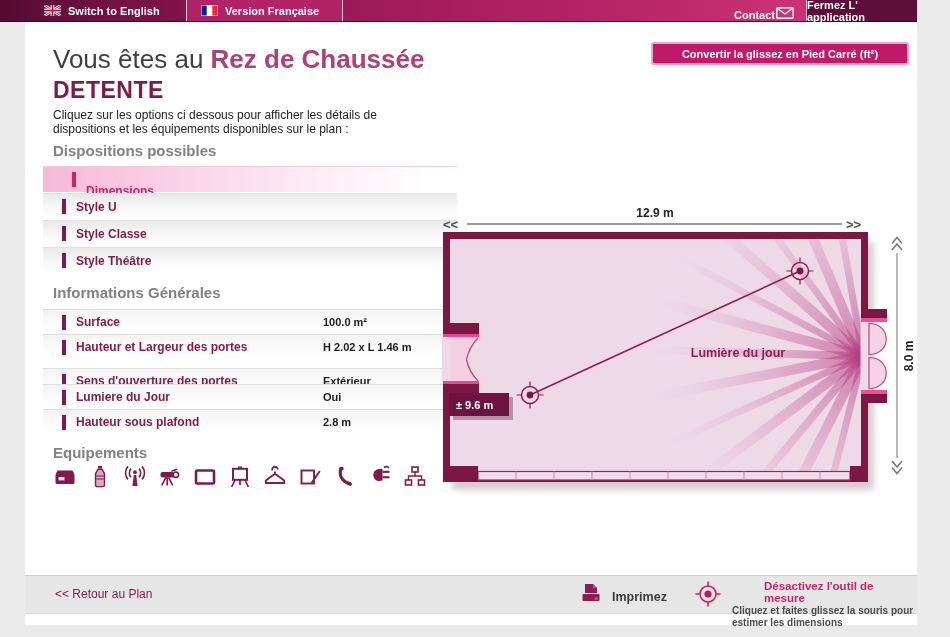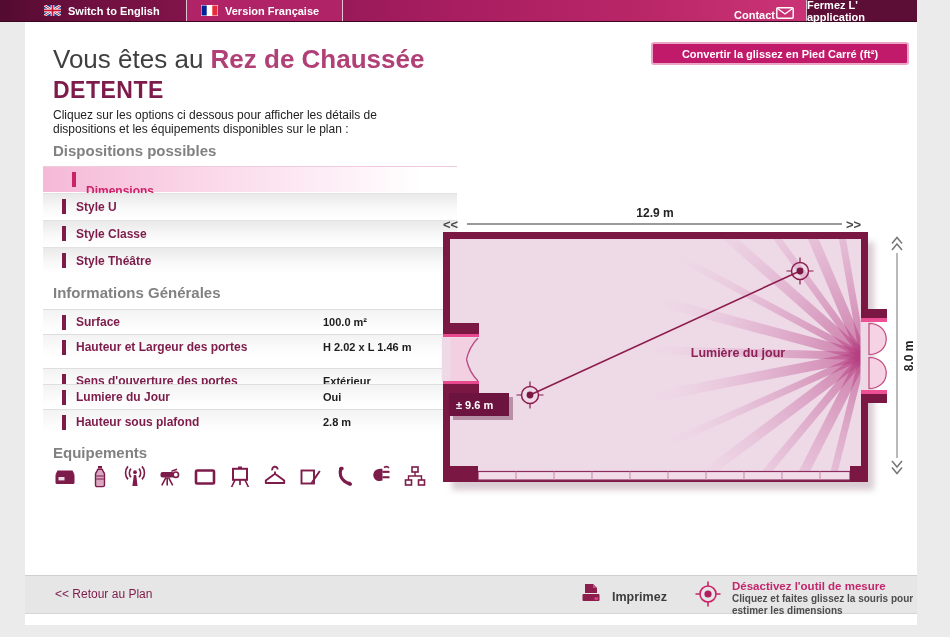--- a/index.html
+++ b/index.html
@@ -63,21 +63,21 @@
   .daylight{font-size:12.5px;font-weight:bold;fill:#8c2156;font-family:"Liberation Sans",sans-serif;}
   .measlbl{font-size:11px;font-weight:bold;fill:#ffffff;font-family:"Liberation Sans",sans-serif;}
 
   
   .footer{position:absolute;left:0;top:553px;width:892px;height:37px;background:#e6e6e6;
     border-top:1px solid #cfcfcf;border-bottom:1px solid #d6d6d6;}
   .back{position:absolute;left:30px;top:11px;font-size:12px;font-weight:normal;color:#7d1b4a;cursor:pointer;}
   .printgrp{position:absolute;left:553px;top:5px;display:flex;align-items:center;gap:8px;cursor:pointer;}
   .printlbl{font-size:12.5px;font-weight:bold;color:#3d3d3d;}
   .measgrp{position:absolute;left:669px;top:4px;display:flex;align-items:flex-start;gap:10px;}
-  .meastitle{font-size:11.5px;font-weight:bold;color:#c2266d;cursor:pointer;}
+  .meastitle{font-size:11.5px;font-weight:bold;color:#c2266d;cursor:pointer;margin-left:32px;}
   .meassub{font-size:10px;font-weight:bold;color:#4d4d4d;line-height:11.5px;margin-top:1px;}
 </style>
 </head>
 <body>
 
 <div class="stage">
 
   <div class="topbar">
     <div class="pad"></div>
     <div class="tab tab-en">

